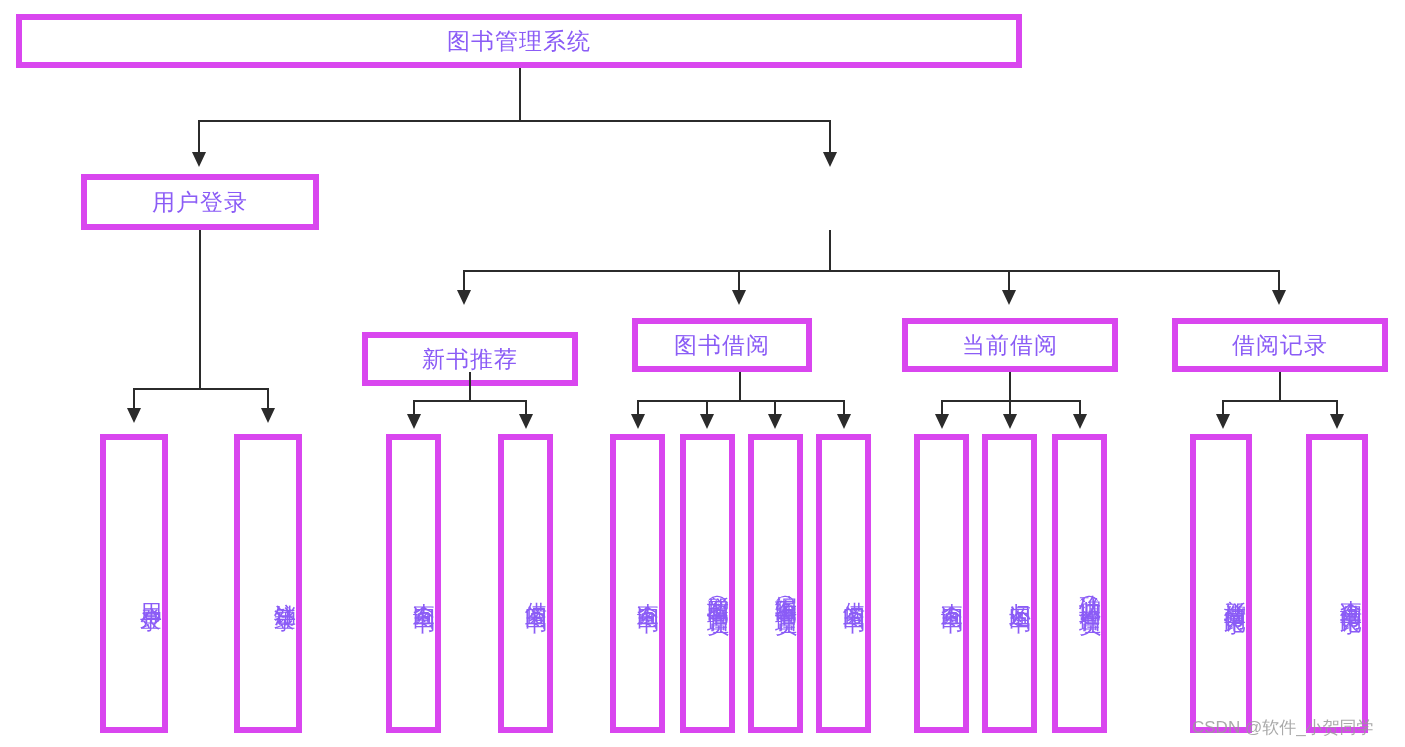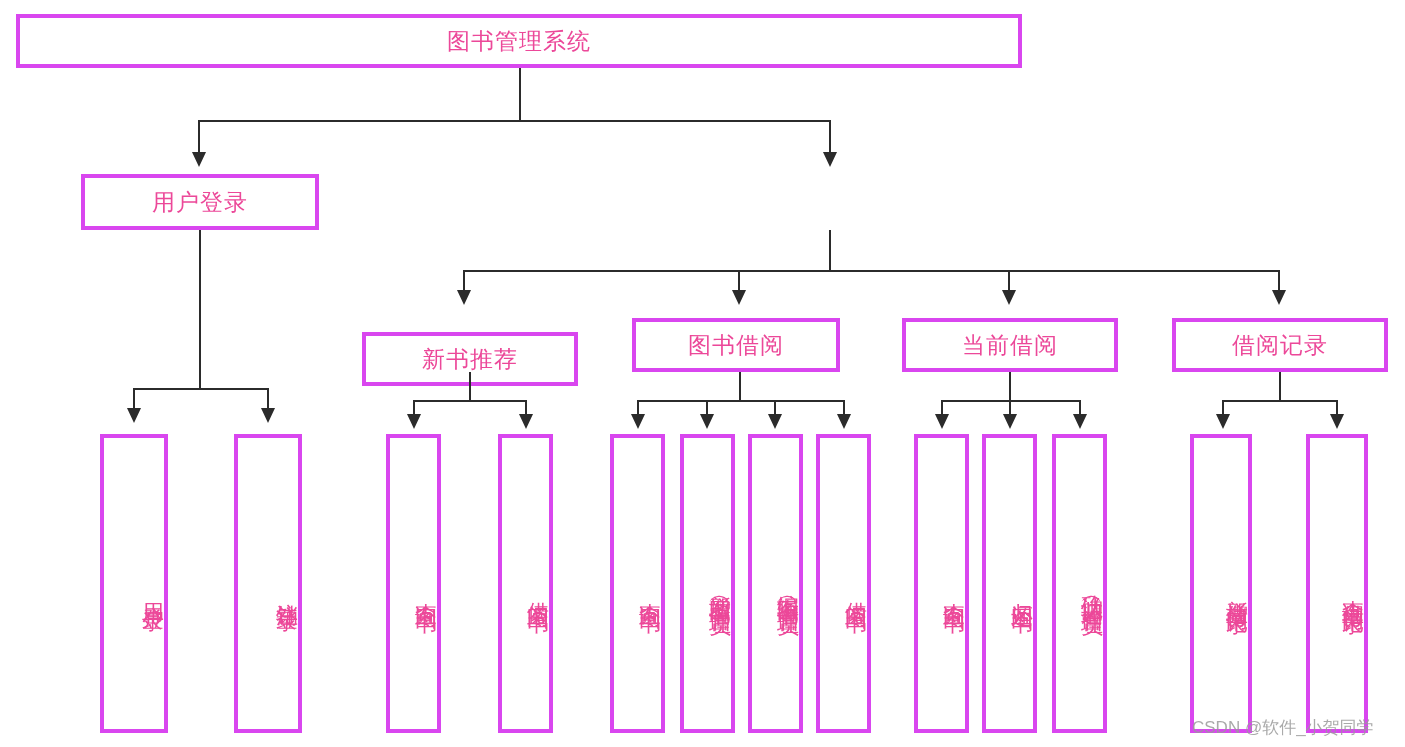--- a/index.html
+++ b/index.html
@@ -16,26 +16,26 @@
     width: 1405px;
     height: 747px;
     background: #ffffff;
     overflow: hidden;
   }
 
   
   .node {
     position: absolute;
     box-sizing: border-box;
-    border: 4px solid #d946ef;
+    border: 6px solid #d946ef;
     background: #ffffff;
     display: flex;
     align-items: center;
     justify-content: center;
-    color: #ec4899;
+    color: #8b5cf6;
   }
   .node.horiz {
     font-size: 23px;
     letter-spacing: 1px;
   }
   .node.vert {
     writing-mode: vertical-rl;
     text-orientation: upright;
     font-size: 22px;
     letter-spacing: 3px;
@@ -114,21 +114,21 @@
   <div class="edge v" style="left:738px; top:270px; width:2px; height:22px;"></div>
   <div class="arrow" style="left:732px; top:290px;"></div>
   <div class="edge v" style="left:1008px; top:270px; width:2px; height:22px;"></div>
   <div class="arrow" style="left:1002px; top:290px;"></div>
   <div class="edge v" style="left:1278px; top:270px; width:2px; height:22px;"></div>
   <div class="arrow" style="left:1272px; top:290px;"></div>
 
   <div class="node horiz" style="left:362px; top:332px; width:216px; height:54px;">
     <span>新书推荐</span>
   </div>
-  <div class="node horiz" style="left:632px; top:318px; width:208px; height:54px;">
+  <div class="node horiz" style="left:632px; top:318px; width:180px; height:54px;">
     <span>图书借阅</span>
   </div>
   <div class="node horiz" style="left:1172px; top:318px; width:216px; height:54px;">
     <span>借阅记录</span>
   </div>
   <div class="node horiz" style="left:902px; top:318px; width:216px; height:54px;">
     <span>当前借阅</span>
   </div>
 
   <div class="edge v" style="left:469px; top:372px; width:2px; height:28px;"></div>

